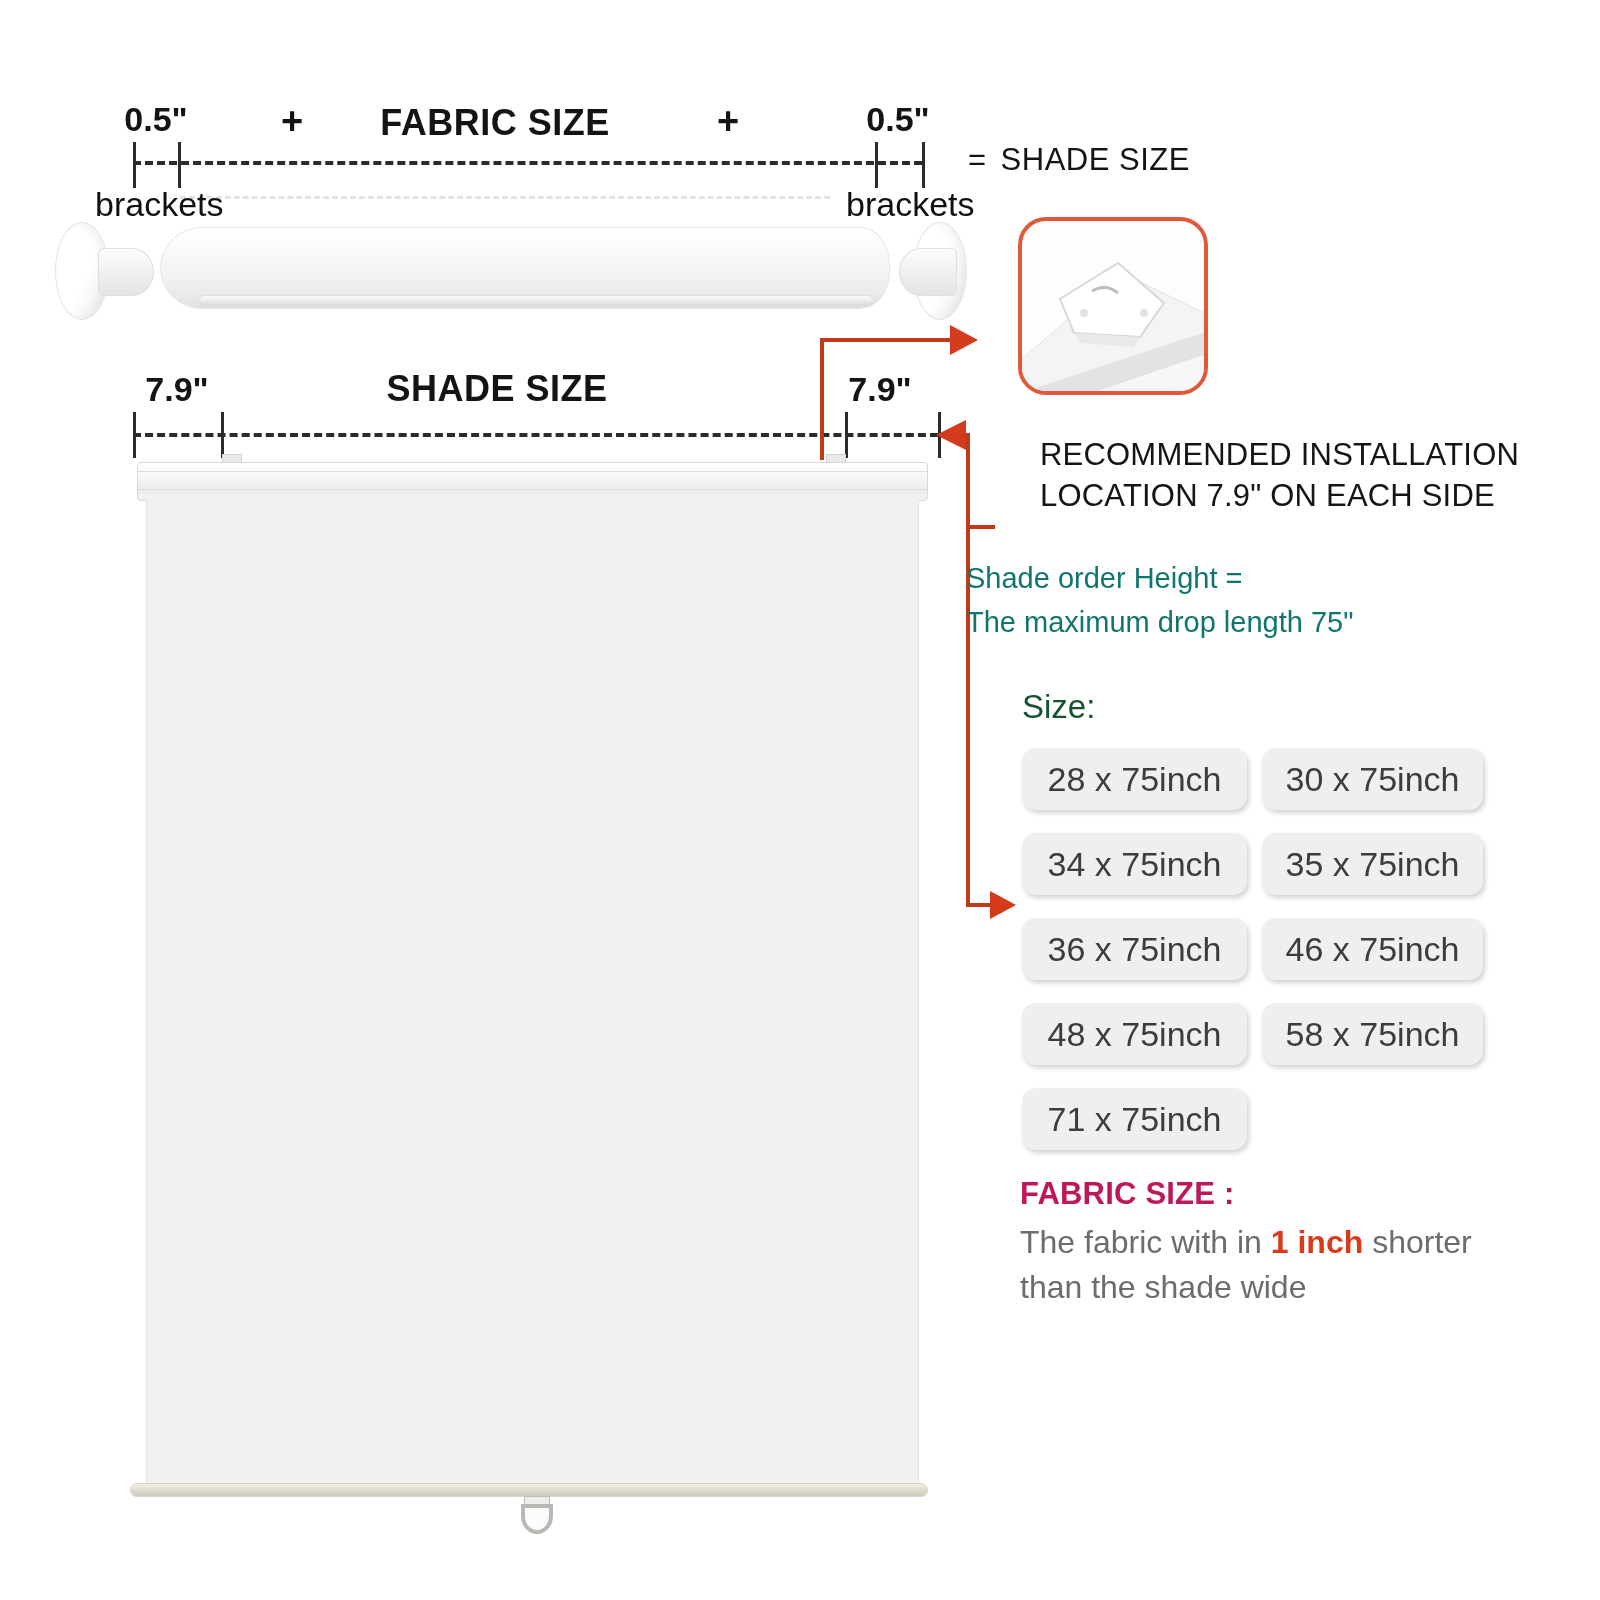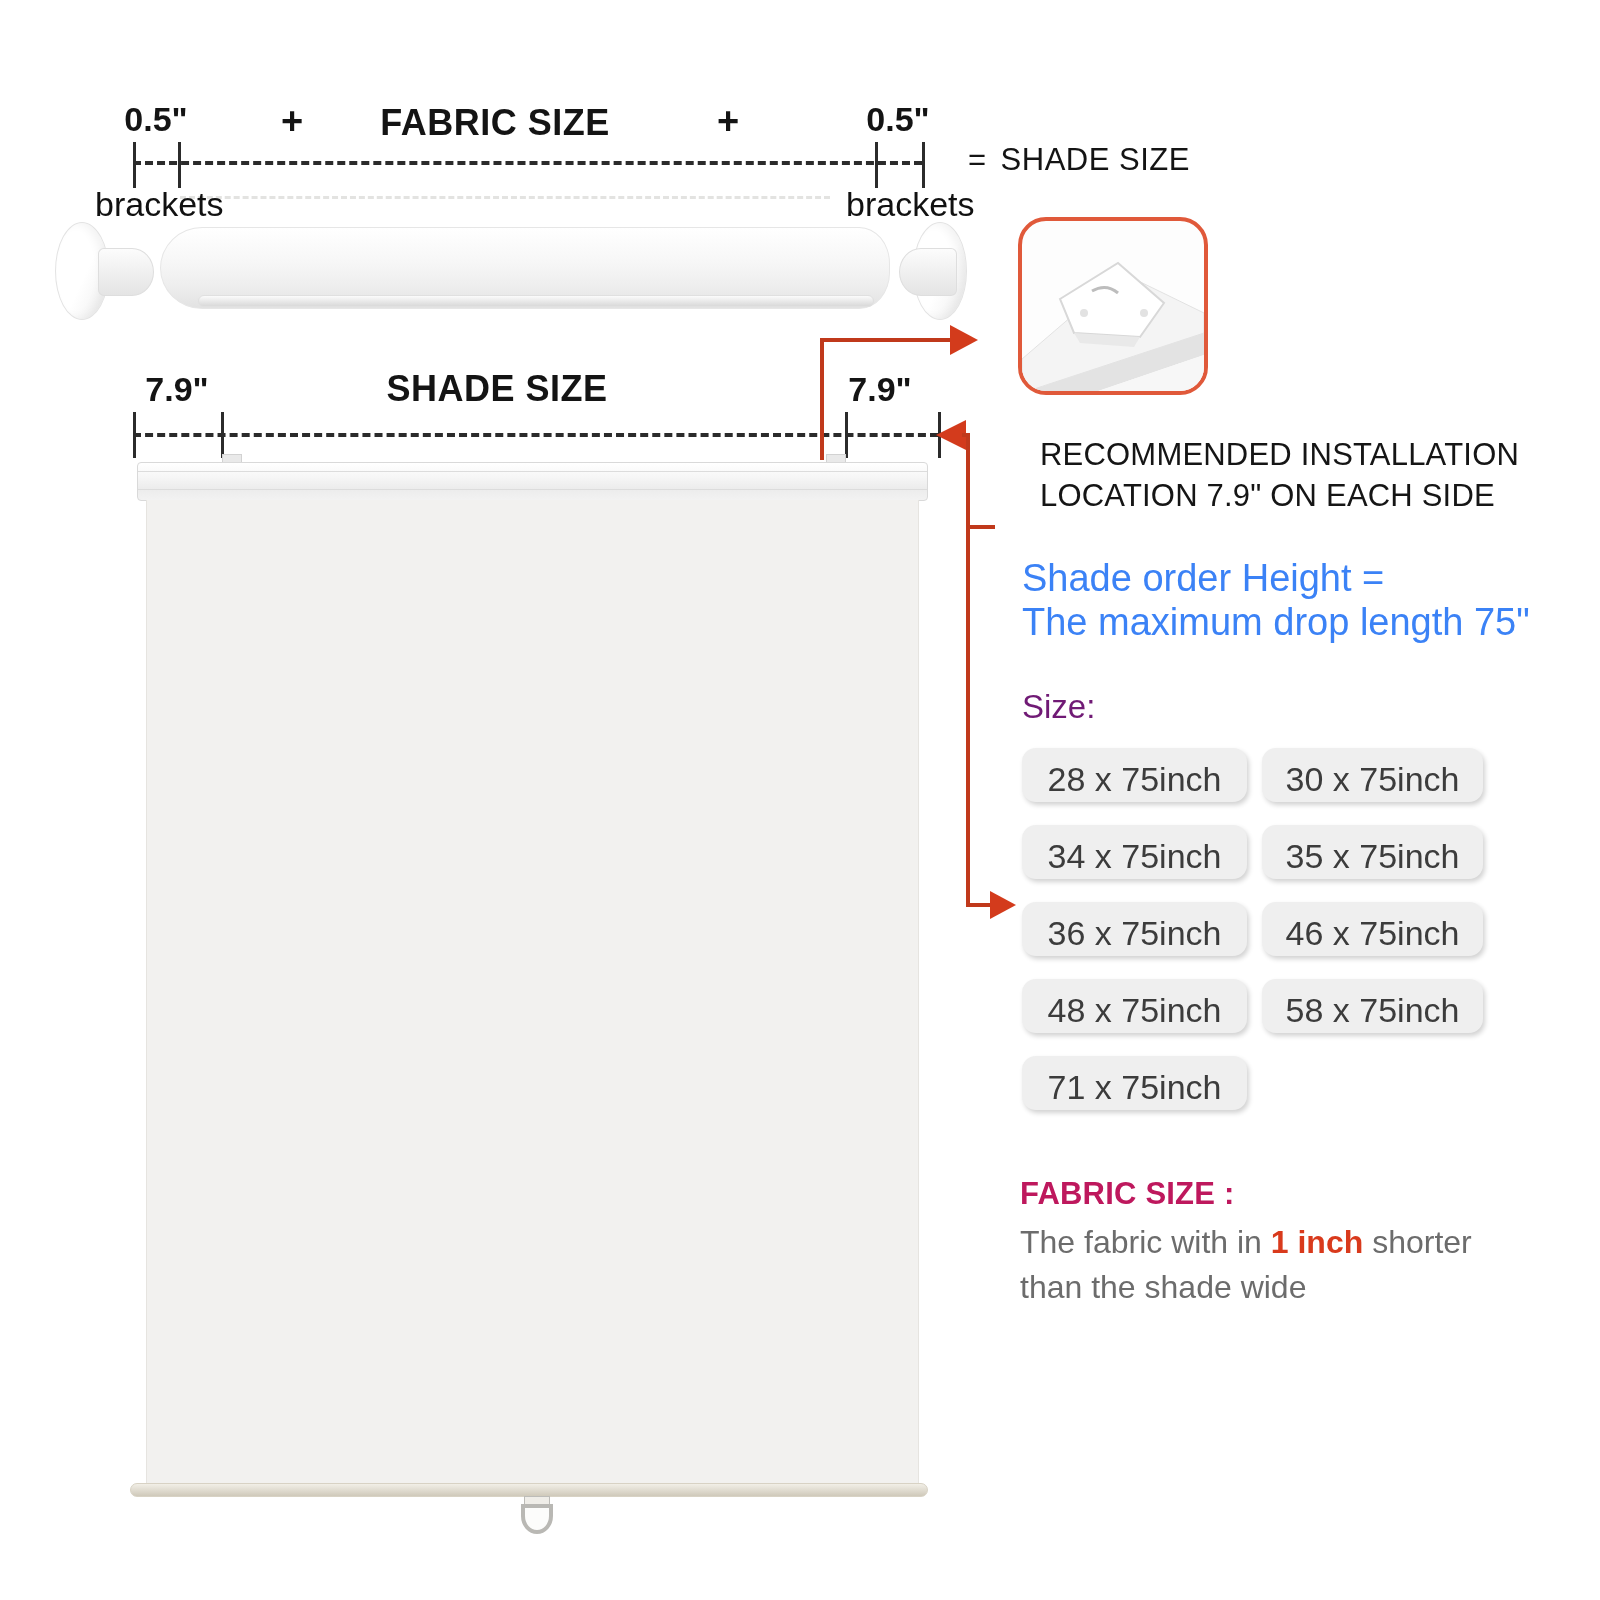--- a/index.html
+++ b/index.html
@@ -44,24 +44,24 @@
   .fabric { position:absolute; left:146px; top:500px; width:773px; height:984px; background:#f2f1ef;
             border-left:1px solid #e6e4e0; border-right:1px solid #e6e4e0; }
   .bottom-bar { position:absolute; left:130px; top:1483px; width:798px; height:14px;
             background:linear-gradient(#f2efe7, #cfc9ba); border:1px solid #d8d2c4; border-radius:7px; }
   .pull-stem { position:absolute; left:524px; top:1496px; width:26px; height:12px; background:#efede8; border:1px solid #bdbcb8; }
   .pull-ring { position:absolute; left:521px; top:1504px; width:32px; height:30px; background:#fcfcfb;
             border:4px solid #b9b8b4; border-radius:0 0 16px 16px / 0 0 18px 18px; }
 
   
   .rec-heading { position:absolute; left:1040px; top:434px; font-weight:400; font-size:31px; line-height:41px; color:#151515; letter-spacing:.2px; white-space:nowrap; }
-  .gray-note { position:absolute; left:1022px; top:556px; font-size:38px; line-height:44px; color:#3b82f6; white-space:nowrap; }
-  .size-label { position:absolute; left:1022px; top:688px; font-size:33px; color:#701a75; }
+  .gray-note { position:absolute; left:966px; top:556px; font-size:29px; line-height:44px; color:#0f766e; white-space:nowrap; }
+  .size-label { position:absolute; left:1022px; top:688px; font-size:33px; color:#14532d; }
   .size-grid { position:absolute; left:1022px; top:748px; display:grid; grid-template-columns:225px 221px; column-gap:15px; row-gap:23px; }
-  .size-btn { height:54px; line-height:62px; text-align:center; background:#efefef; border-radius:14px;
+  .size-btn { height:62px; line-height:62px; text-align:center; background:#efefef; border-radius:14px;
               font-size:34px; color:#3c3c3c; box-shadow:2px 3px 5px rgba(0,0,0,.18); cursor:pointer; white-space:nowrap; }
   .fab-heading { position:absolute; left:1020px; top:1176px; font-weight:700; font-size:31px; color:#be185d; letter-spacing:.2px; }
   .fab-note { position:absolute; left:1020px; top:1220px; font-size:32px; line-height:45px; color:#6c6c6c; white-space:nowrap; }
   .fab-note .hl { color:#d93a1c; font-weight:700;margin-top:14px; }
 
   
   #arrows { position:absolute; left:0; top:0; pointer-events:none; }
 </style>
 </head>
 <body>

